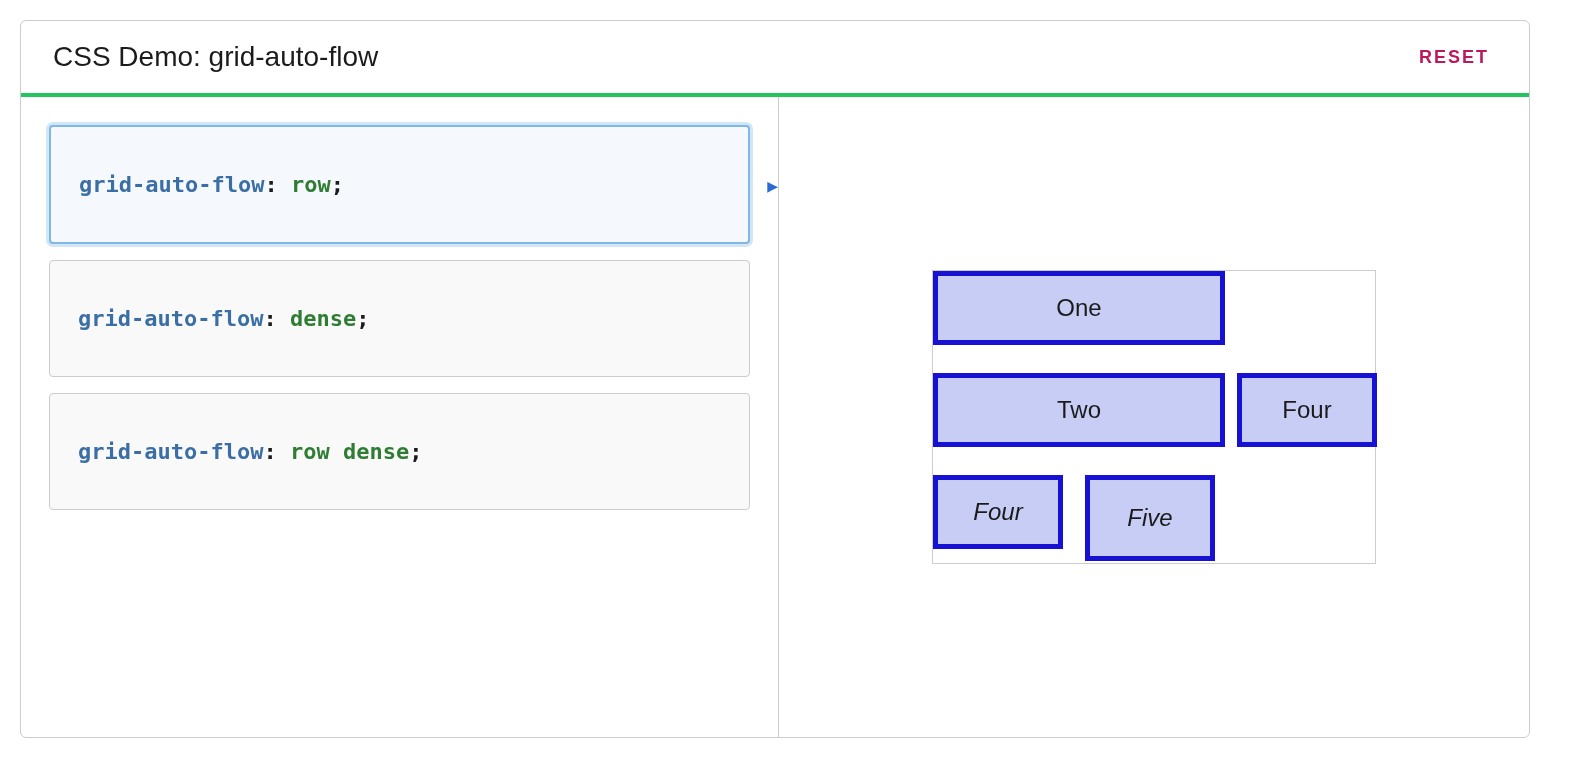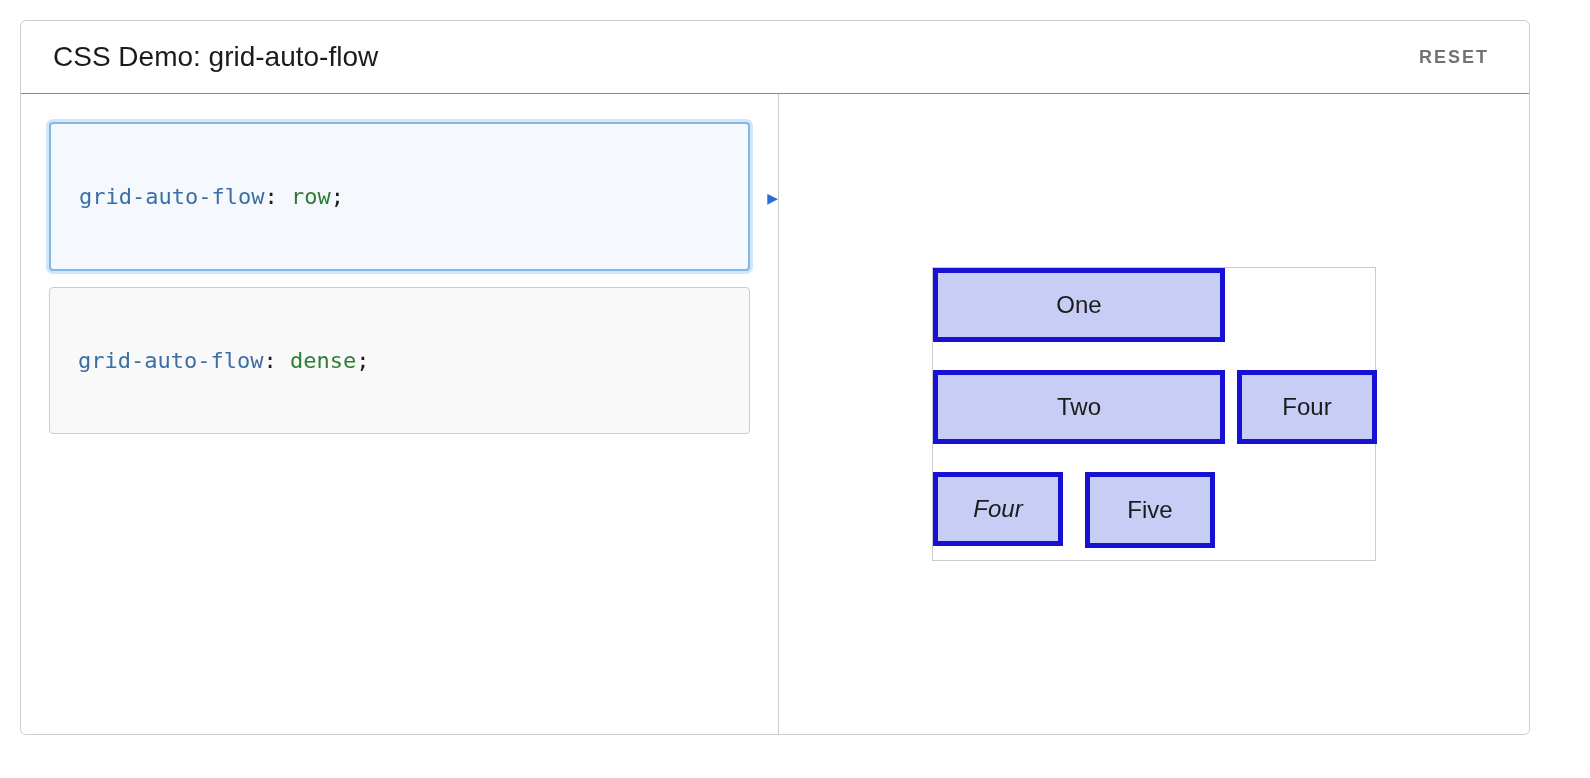--- a/index.html
+++ b/index.html
@@ -14,35 +14,35 @@
     width: 1510px;
     border: 1px solid #ccc;
     border-radius: 6px;
     overflow: hidden;
   }
   .demo-header {
     display: flex;
     justify-content: space-between;
     align-items: center;
     padding: 20px 32px;
-    border-bottom: 1px solid #22c55e;
+    border-bottom: 4px solid #22c55e;
   }
   .demo-title {
     font-size: 28px;
     font-weight: 400;
     margin: 0;
   }
   .reset-btn {
     background: none;
     border: none;
     font-size: 18px;
     font-weight: 700;
     letter-spacing: 2px;
     cursor: pointer;
-    color: #737373;
+    color: #be185d;
     padding: 4px 8px;
   }
   .demo-body {
     display: flex;
     min-height: 640px;
   }
   .left-panel {
     width: 758px;
     border-right: 1px solid #ccc;
     padding: 28px;
@@ -52,25 +52,26 @@
     display: flex;
     align-items: center;
     justify-content: center;
     padding: 40px;
   }
   .option {
     position: relative;
     border: 1px solid #ccc;
     border-radius: 4px;
     background: #f9f9fa;
-    padding: 60px 28px;
+    padding: 45px 28px;
     margin-bottom: 16px;
     font-family: ui-monospace, SFMono-Regular, "SF Mono", Menlo, Consolas, monospace;
     font-size: 22px;
     cursor: pointer;
+    font-weight: bold;
   }
   .option.selected {
     border: 2px solid #7fb7e6;
     box-shadow: 0 0 0 3px rgba(127,183,230,0.35);
     background: #f5f8fc;
   }
   .option .prop { color: #3b6ea5; }
   .option .val  { color: #2e7d32; }
   .option .punc { color: #1b1b1b; }
   .option .marker {
@@ -97,21 +98,21 @@
     border: 5px solid #1611d3;
     display: flex;
     align-items: center;
     justify-content: center;
     font-size: 24px;
   }
   .item-one   { grid-column: 1 / span 2; grid-row: 1; height: 74px; }
   .item-two   { grid-column: 1 / span 2; grid-row: 2; height: 74px; }
   .item-three { grid-column: 3; grid-row: 2; height: 74px; }
   .item-four  { grid-column: 1; grid-row: 3; height: 74px; width: 130px; font-style: italic; }
-  .item-five  { grid-column: 2; grid-row: 3; height: 76px; width: 130px; }
+  .item-five  { grid-column: 2; grid-row: 3; height: 86px; width: 130px; font-style: italic; }
 </style>
 </head>
 <body>
 
 <div class="demo-container">
 
   <div class="demo-header">
     <h1 class="demo-title">CSS Demo: grid-auto-flow</h1>
     <button class="reset-btn">RESET</button>
   </div>
@@ -122,20 +123,23 @@
 
       <div class="option selected">
         <span class="prop">grid-auto-flow</span><span class="punc">: </span><span class="val">row</span><span class="punc">;</span>
         <span class="marker">▶</span>
       </div>
 
       <div class="option">
         <span class="prop">grid-auto-flow</span><span class="punc">: </span><span class="val">dense</span><span class="punc">;</span>
       </div>
 
+      <div class="option">
+        <span class="prop">grid-auto-flow</span><span class="punc">: </span><span class="val">row dense</span><span class="punc">;</span>
+      </div>
 
     </div>
 
     <div class="right-panel">
       <div class="example-grid">
         <div class="grid-item item-two">Two</div>
         <div class="grid-item item-one">One</div>
         <div class="grid-item item-three">Four</div>
         <div class="grid-item item-four">Four</div>
         <div class="grid-item item-five">Five</div>

